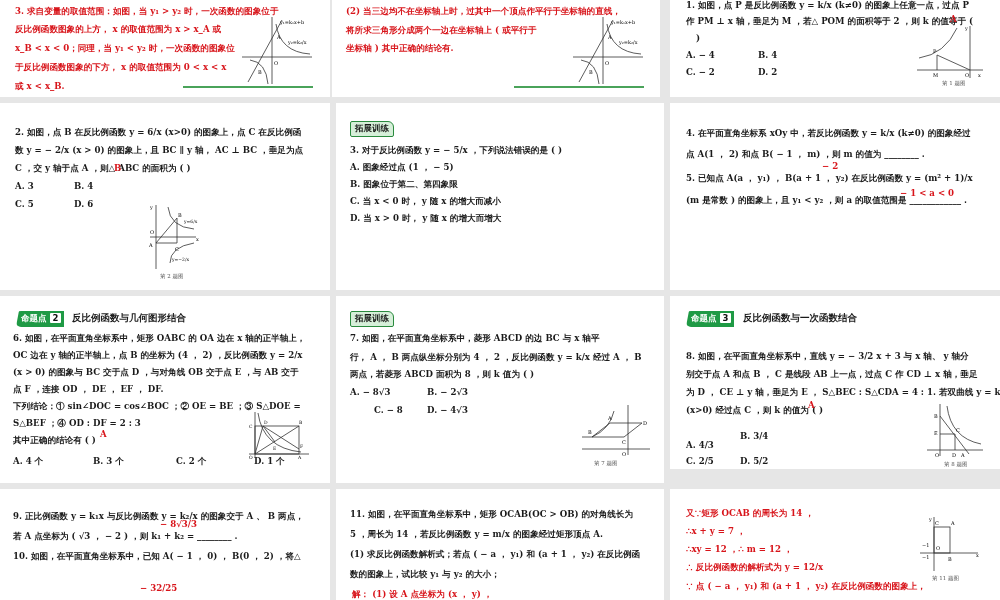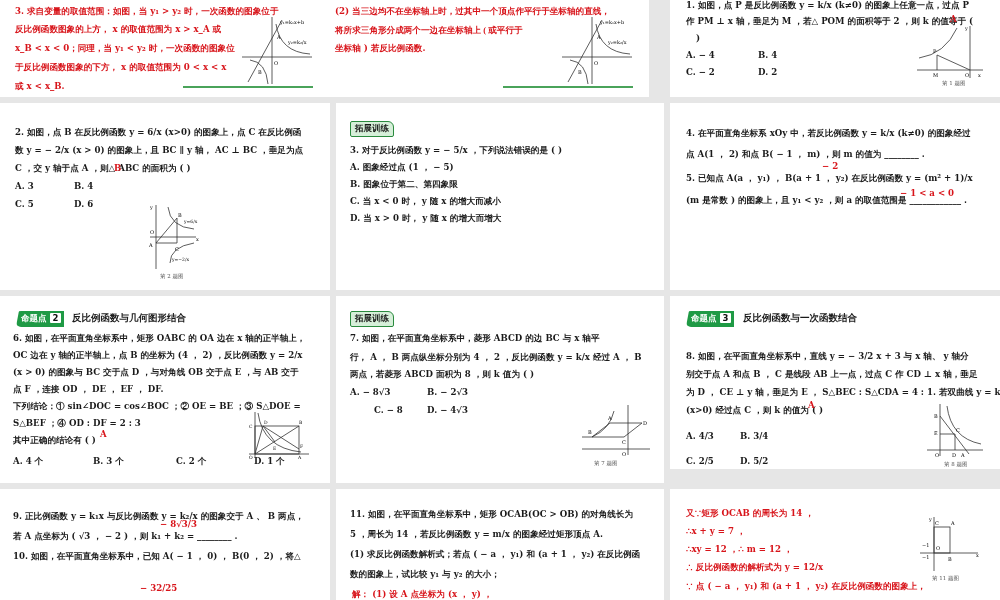--- a/index.html
+++ b/index.html
@@ -34,24 +34,24 @@
     <path d="M10 48 Q26 50 28 72" stroke="#333" fill="none" stroke-width="0.8"></path>
     <text x="40" y="12" font-size="5">y₁=k₁x+b</text>
     <text x="48" y="32" font-size="5">y₂=k₂/x</text>
     <text x="37" y="27" font-size="5">A</text>
     <text x="18" y="62" font-size="5">B</text>
     <text x="34" y="53" font-size="5">O</text>
   </svg>
   <div class="green-line" style="left:183px;top:86px;width:130px;"></div>
 </div>
 
-<div class="slide" style="left:321px;top:0;width:328px;height:97px;">
+<div class="slide" style="left:332px;top:0;width:328px;height:97px;">
   <div class="p red" style="left:14px;top:6px;">(2) 当三边均不在坐标轴上时，过其中一个顶点作平行于坐标轴的直线，</div>
-  <div class="p red" style="left:14px;top:25px;font-family:Liberation Serif, serif;">将所求三角形分成两个一边在坐标轴上 ( 或平行于</div>
-  <div class="p red" style="left:14px;top:43px;">坐标轴 ) 若反比例函数.</div>
+  <div class="p red" style="left:14px;top:25px;">将所求三角形分成两个一边在坐标轴上 ( 或平行于</div>
+  <div class="p red" style="left:14px;top:43px;">坐标轴 ) 其中正确的结论有.</div>
   <svg class="figure" style="left:239px;top:12px;" width="75" height="72" viewBox="0 0 75 72">
     <line x1="2" y1="45" x2="72" y2="45" stroke="#333" stroke-width="0.8"></line>
     <line x1="32" y1="72" x2="32" y2="5" stroke="#333" stroke-width="0.8"></line>
     <line x1="8" y1="70" x2="42" y2="8" stroke="#333" stroke-width="0.8"></line>
     <path d="M36 12 Q40 40 70 42" stroke="#333" fill="none" stroke-width="0.8"></path>
     <path d="M10 48 Q26 50 28 72" stroke="#333" fill="none" stroke-width="0.8"></path>
     <text x="40" y="12" font-size="5">y₁=k₁x+b</text>
     <text x="48" y="32" font-size="5">y₂=k₂/x</text>
     <text x="37" y="27" font-size="5">A</text>
     <text x="18" y="62" font-size="5">B</text>
@@ -192,21 +192,21 @@
 </div>
 
 <div class="slide" style="left:670px;top:296px;width:330px;height:173px;">
   <div class="tag topic" style="left:16px;top:15px;"><span>命题点</span><span class="num">3</span></div>
   <div class="heading" style="left:73px;top:16px;">反比例函数与一次函数结合</div>
   <div class="p" style="left:16px;top:55px;">8. 如图，在平面直角坐标系中，直线 y = − 3/2 x + 3 与 x 轴、 y 轴分</div>
   <div class="p" style="left:16px;top:73px;">别交于点 A 和点 B ， C 是线段 AB 上一点，过点 C 作 CD ⊥ x 轴，垂足</div>
   <div class="p" style="left:16px;top:91px;">为 D ， CE ⊥ y 轴，垂足为 E ， S△BEC : S△CDA = 4 : 1. 若双曲线 y = k/x</div>
   <div class="p" style="left:16px;top:109px;">(x&gt;0) 经过点 C ，则 k 的值为 (       )</div>
   <div class="p red" style="left:138px;top:104px;">A</div>
-  <div class="p" style="left:16px;top:135px;text-align:center;">A. 4/3</div>
+  <div class="p" style="left:16px;top:144px;text-align:center;">A. 4/3</div>
   <div class="p" style="left:70px;top:135px;">B. 3/4</div>
   <div class="p" style="left:16px;top:160px;">C. 2/5</div>
   <div class="p" style="left:70px;top:160px;">D. 5/2</div>
   <svg class="figure" style="left:255px;top:106px;" width="60" height="56" viewBox="0 0 60 56">
     <line x1="2" y1="48" x2="58" y2="48" stroke="#333" stroke-width="0.8"></line>
     <line x1="15" y1="54" x2="15" y2="2" stroke="#333" stroke-width="0.8"></line>
     <line x1="15" y1="14" x2="44" y2="52" stroke="#333" stroke-width="0.8"></line>
     <path d="M22 4 Q26 36 56 42" stroke="#333" fill="none" stroke-width="0.8"></path>
     <line x1="15" y1="32" x2="30" y2="32" stroke="#333" stroke-width="0.8"></line>
     <line x1="30" y1="32" x2="30" y2="48" stroke="#333" stroke-width="0.8"></line>

